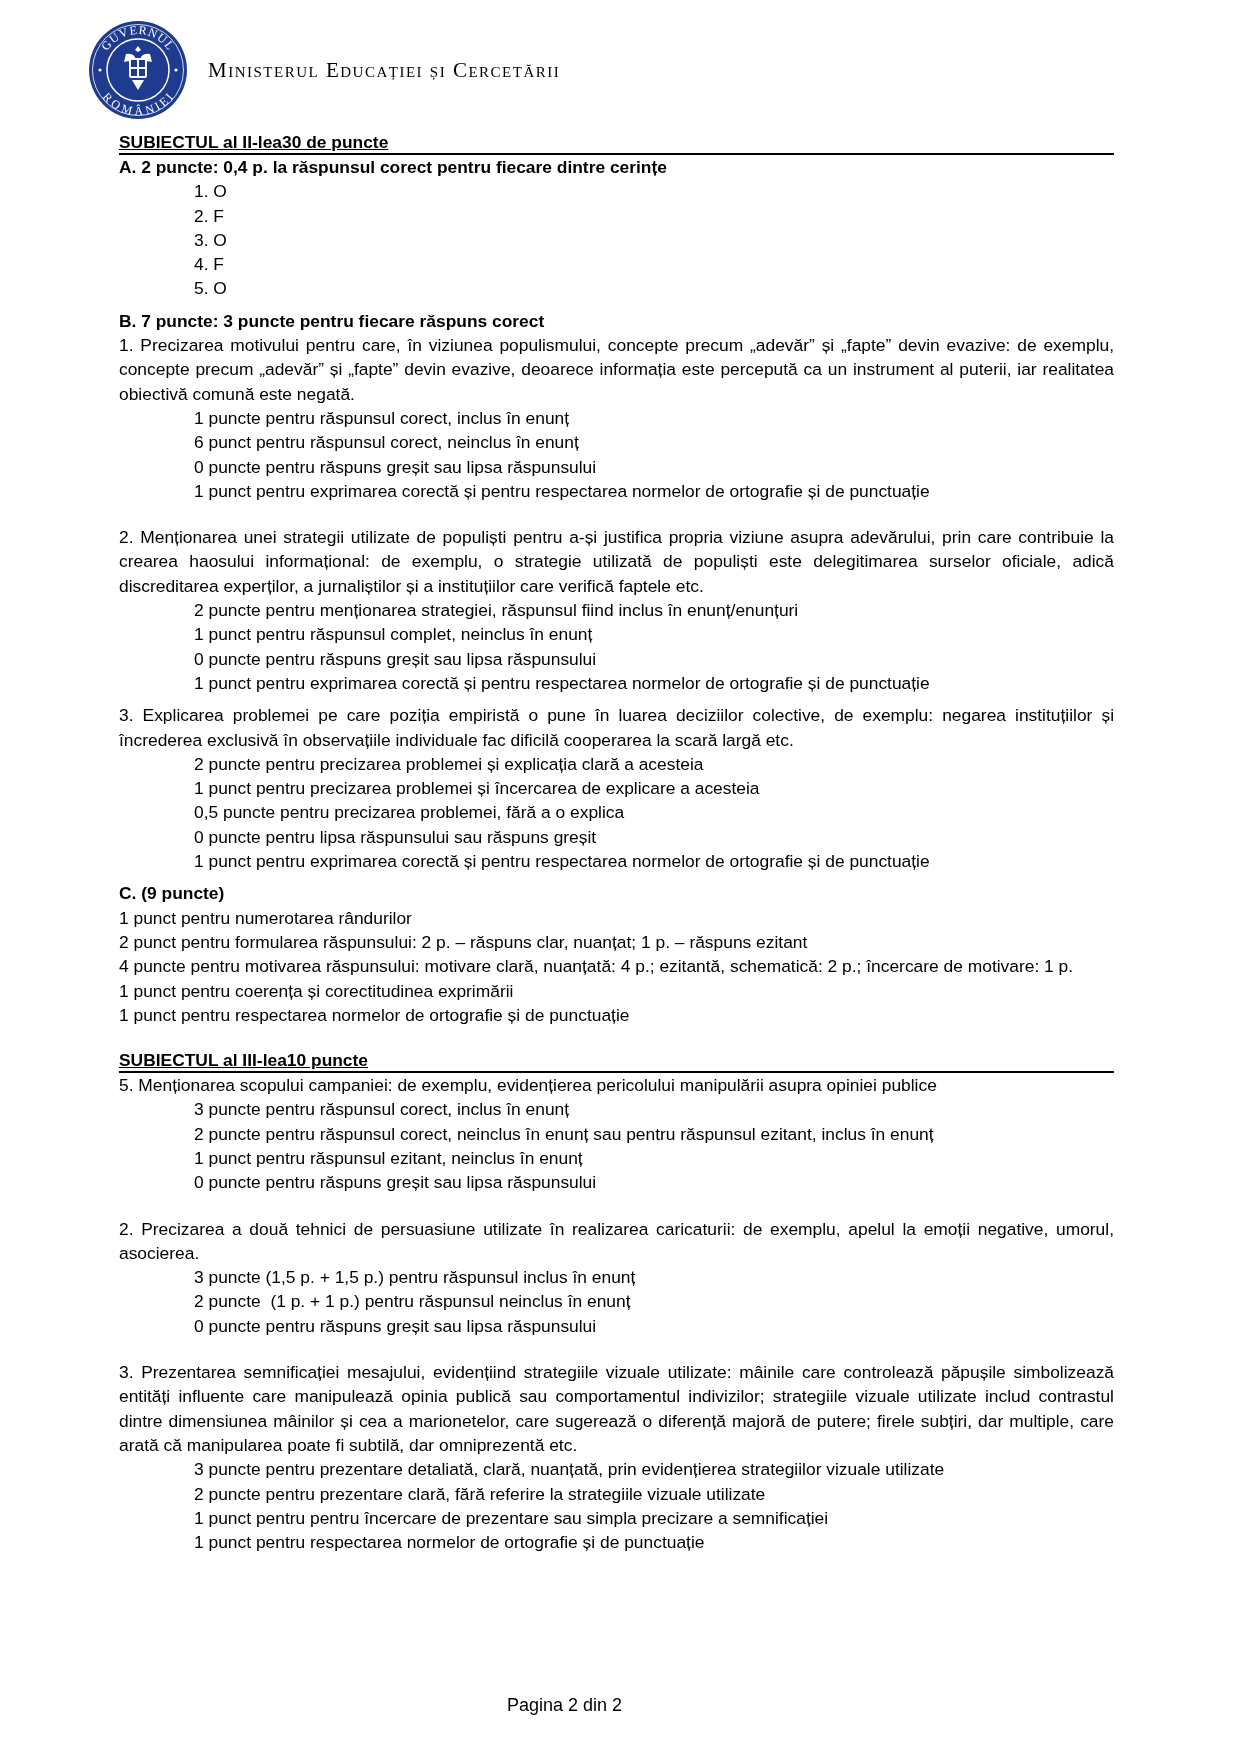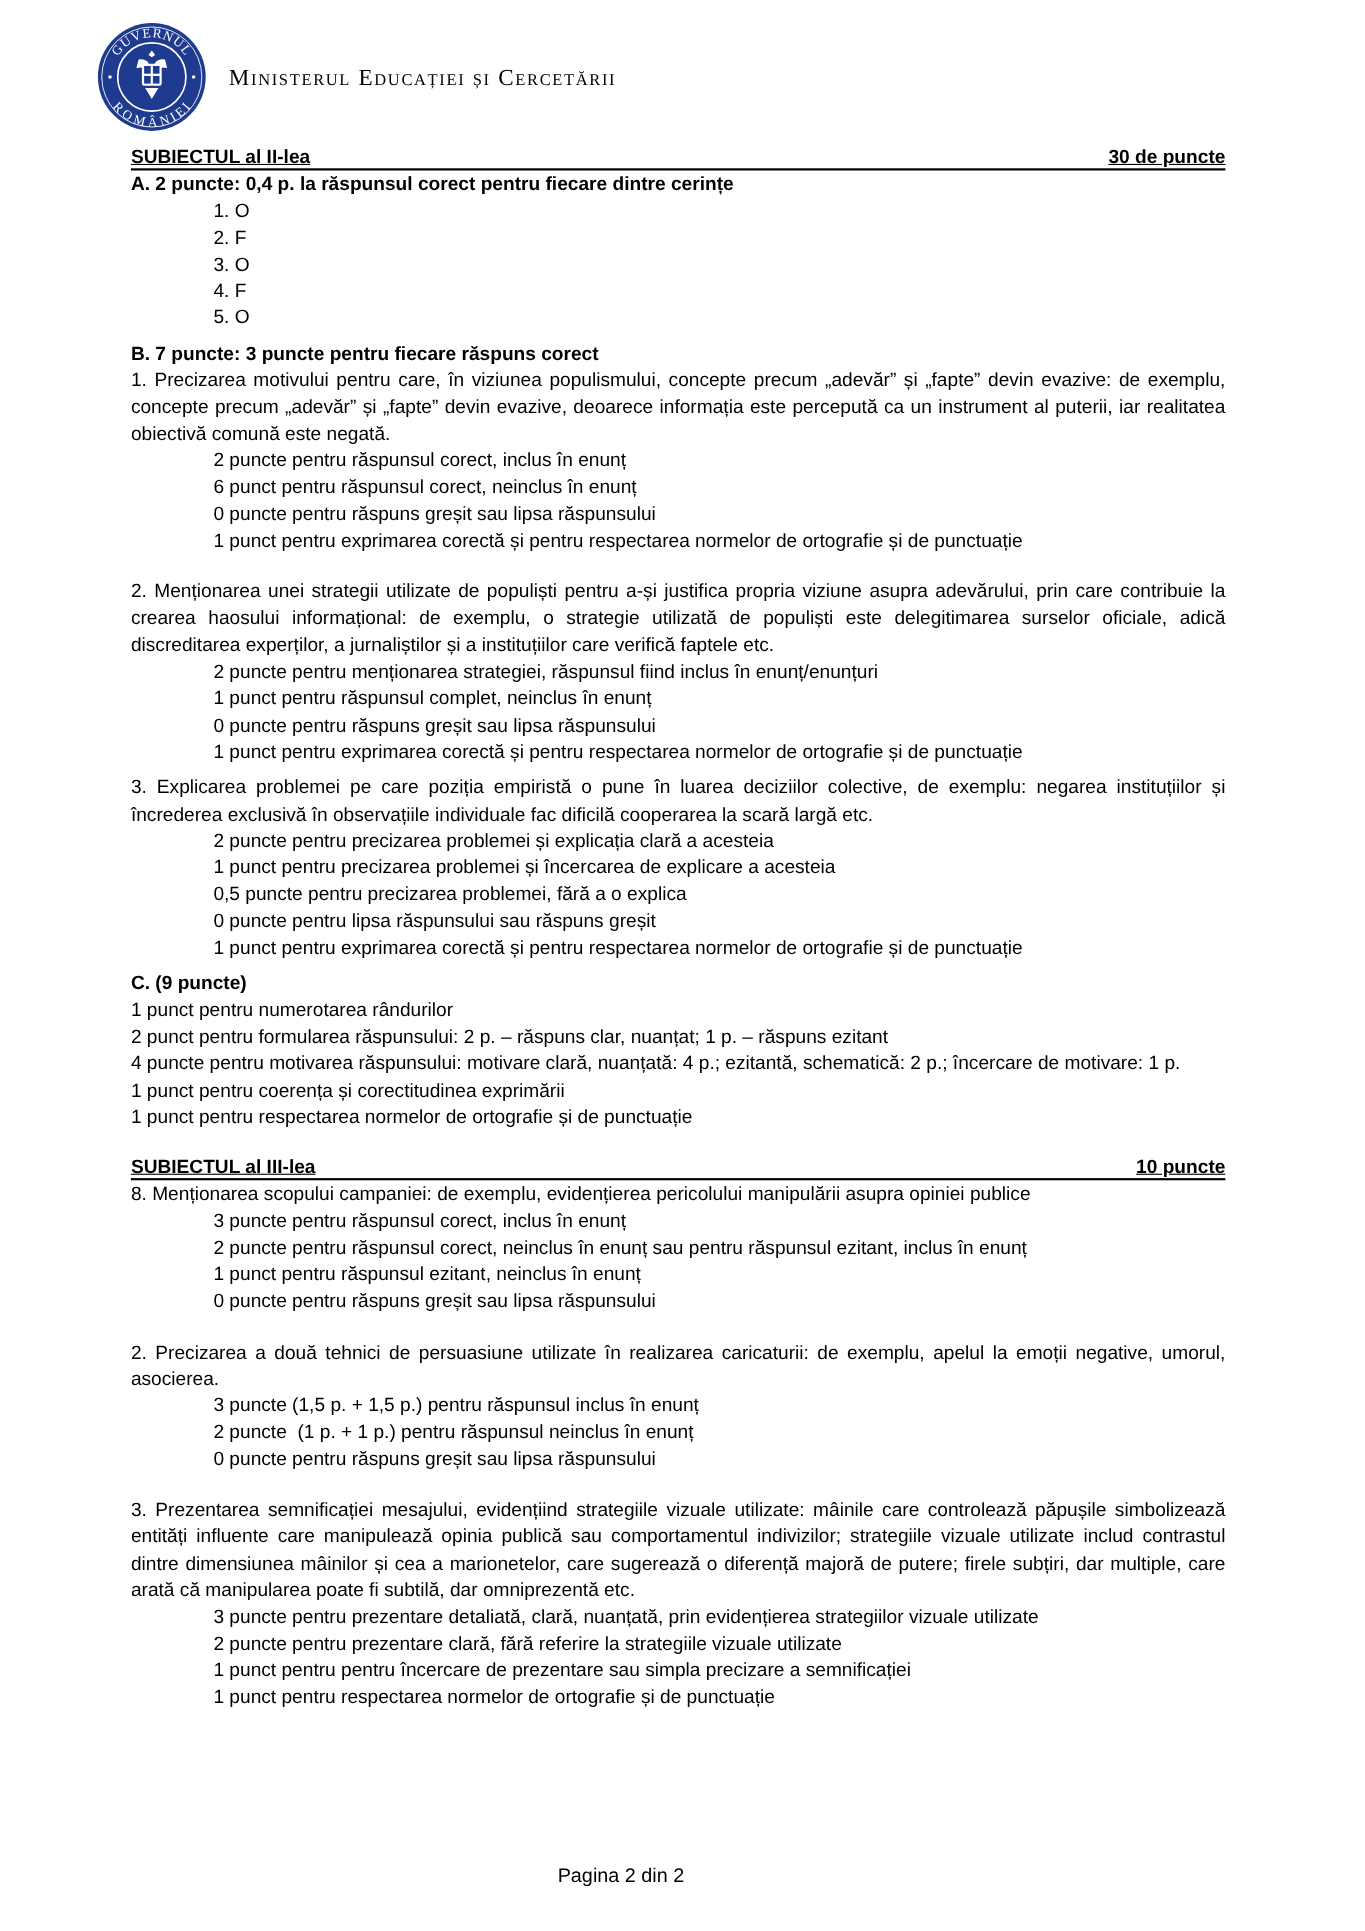--- a/index.html
+++ b/index.html
@@ -4,22 +4,22 @@
 <style>
   html, body { margin: 0; padding: 0; background: #ffffff; }
   body { width: 1241px; height: 1755px; position: relative; overflow: hidden;
          font-family: "Liberation Sans", sans-serif; color: #000; }
   .header { position: absolute; left: 88px; top: 20px; height: 100px; display: flex; align-items: center; }
   .logo { width: 100px; height: 100px; }
   .ministry { margin-left: 20px; font-family: "Liberation Serif", serif; font-size: 21px; letter-spacing: 1.5px;
               color: #000000; font-variant: small-caps; }
   .content { position: absolute; left: 119px; top: 131px; width: 995px;
              font-size: 17.4px; line-height: 24.3px; }
-  .subj-head { display: flex; justify-content: space-between; font-weight: bold;
-               border-bottom: 2px solid #000; line-height: 22px; }
+  .subj-head { display: flex; font-weight: bold;
+               border-bottom: 2px solid #000; text-decoration: underline; line-height: 22px; }
   .subj-head span { text-decoration: underline; }
   .bold { font-weight: bold; }
   .ind { padding-left: 75px; }
   .just { text-align: justify; text-align-last: left; }
   .gap-s { height: 8px; }
   .gap-m { height: 22px; }
   .footer { position: absolute; left: 0; width: 1129px; top: 1695px; text-align: center; font-size: 18px; }
 </style>
 </head>
 <body>
@@ -66,21 +66,21 @@
   <div class="ind">1. O</div>
   <div class="ind">2. F</div>
   <div class="ind">3. O</div>
   <div class="ind">4. F</div>
   <div class="ind">5. O</div>
   <div class="gap-s"></div>
 
   <div class="bold">B. 7 puncte: 3 puncte pentru fiecare răspuns corect</div>
 
   <div class="just">1. Precizarea motivului pentru care, în viziunea populismului, concepte precum „adevăr” și „fapte” devin evazive: de exemplu, concepte precum „adevăr” și „fapte” devin evazive, deoarece informația este percepută ca un instrument al puterii, iar realitatea obiectivă comună este negată.</div>
-  <div class="ind">2 puncte pentru răspunsul corect, inclus în enunț</div>
+  <div class="ind">1 puncte pentru răspunsul corect, inclus în enunț</div>
   <div class="ind">6 punct pentru răspunsul corect, neinclus în enunț</div>
   <div class="ind">0 puncte pentru răspuns greșit sau lipsa răspunsului</div>
   <div class="ind">1 punct pentru exprimarea corectă și pentru respectarea normelor de ortografie și de punctuație</div>
   <div class="gap-m"></div>
 
   <div class="just">2. Menționarea unei strategii utilizate de populiști pentru a-și justifica propria viziune asupra adevărului, prin care contribuie la crearea haosului informațional: de exemplu, o strategie utilizată de populiști este delegitimarea surselor oficiale, adică discreditarea experților, a jurnaliștilor și a instituțiilor care verifică faptele etc.</div>
   <div class="ind">2 puncte pentru menționarea strategiei, răspunsul fiind inclus în enunț/enunțuri</div>
   <div class="ind">1 punct pentru răspunsul complet, neinclus în enunț</div>
   <div class="ind">0 puncte pentru răspuns greșit sau lipsa răspunsului</div>
   <div class="ind">1 punct pentru exprimarea corectă și pentru respectarea normelor de ortografie și de punctuație</div>
@@ -100,21 +100,21 @@
   <div class="just">4 puncte pentru motivarea răspunsului: motivare clară, nuanțată: 4 p.; ezitantă, schematică: 2 p.; încercare de motivare: 1 p.</div>
   <div>1 punct pentru coerența și corectitudinea exprimării</div>
   <div>1 punct pentru respectarea normelor de ortografie și de punctuație</div>
   <div class="gap-m"></div>
 
   <div class="subj-head">
     <span>SUBIECTUL al III-lea</span>
     <span>10 puncte</span>
   </div>
 
-  <div class="just">8. Menționarea scopului campaniei: de exemplu, evidențierea pericolului manipulării asupra opiniei publice</div>
+  <div class="just">5. Menționarea scopului campaniei: de exemplu, evidențierea pericolului manipulării asupra opiniei publice</div>
   <div class="ind">3 puncte pentru răspunsul corect, inclus în enunț</div>
   <div class="ind">2 puncte pentru răspunsul corect, neinclus în enunț sau pentru răspunsul ezitant, inclus în enunț</div>
   <div class="ind">1 punct pentru răspunsul ezitant, neinclus în enunț</div>
   <div class="ind">0 puncte pentru răspuns greșit sau lipsa răspunsului</div>
   <div class="gap-m"></div>
 
   <div class="just">2. Precizarea a două tehnici de persuasiune utilizate în realizarea caricaturii: de exemplu, apelul la emoții negative, umorul, asocierea.</div>
   <div class="ind">3 puncte (1,5 p. + 1,5 p.) pentru răspunsul inclus în enunț</div>
   <div class="ind" style="white-space:pre;">2 puncte  (1 p. + 1 p.) pentru răspunsul neinclus în enunț</div>
   <div class="ind">0 puncte pentru răspuns greșit sau lipsa răspunsului</div>

